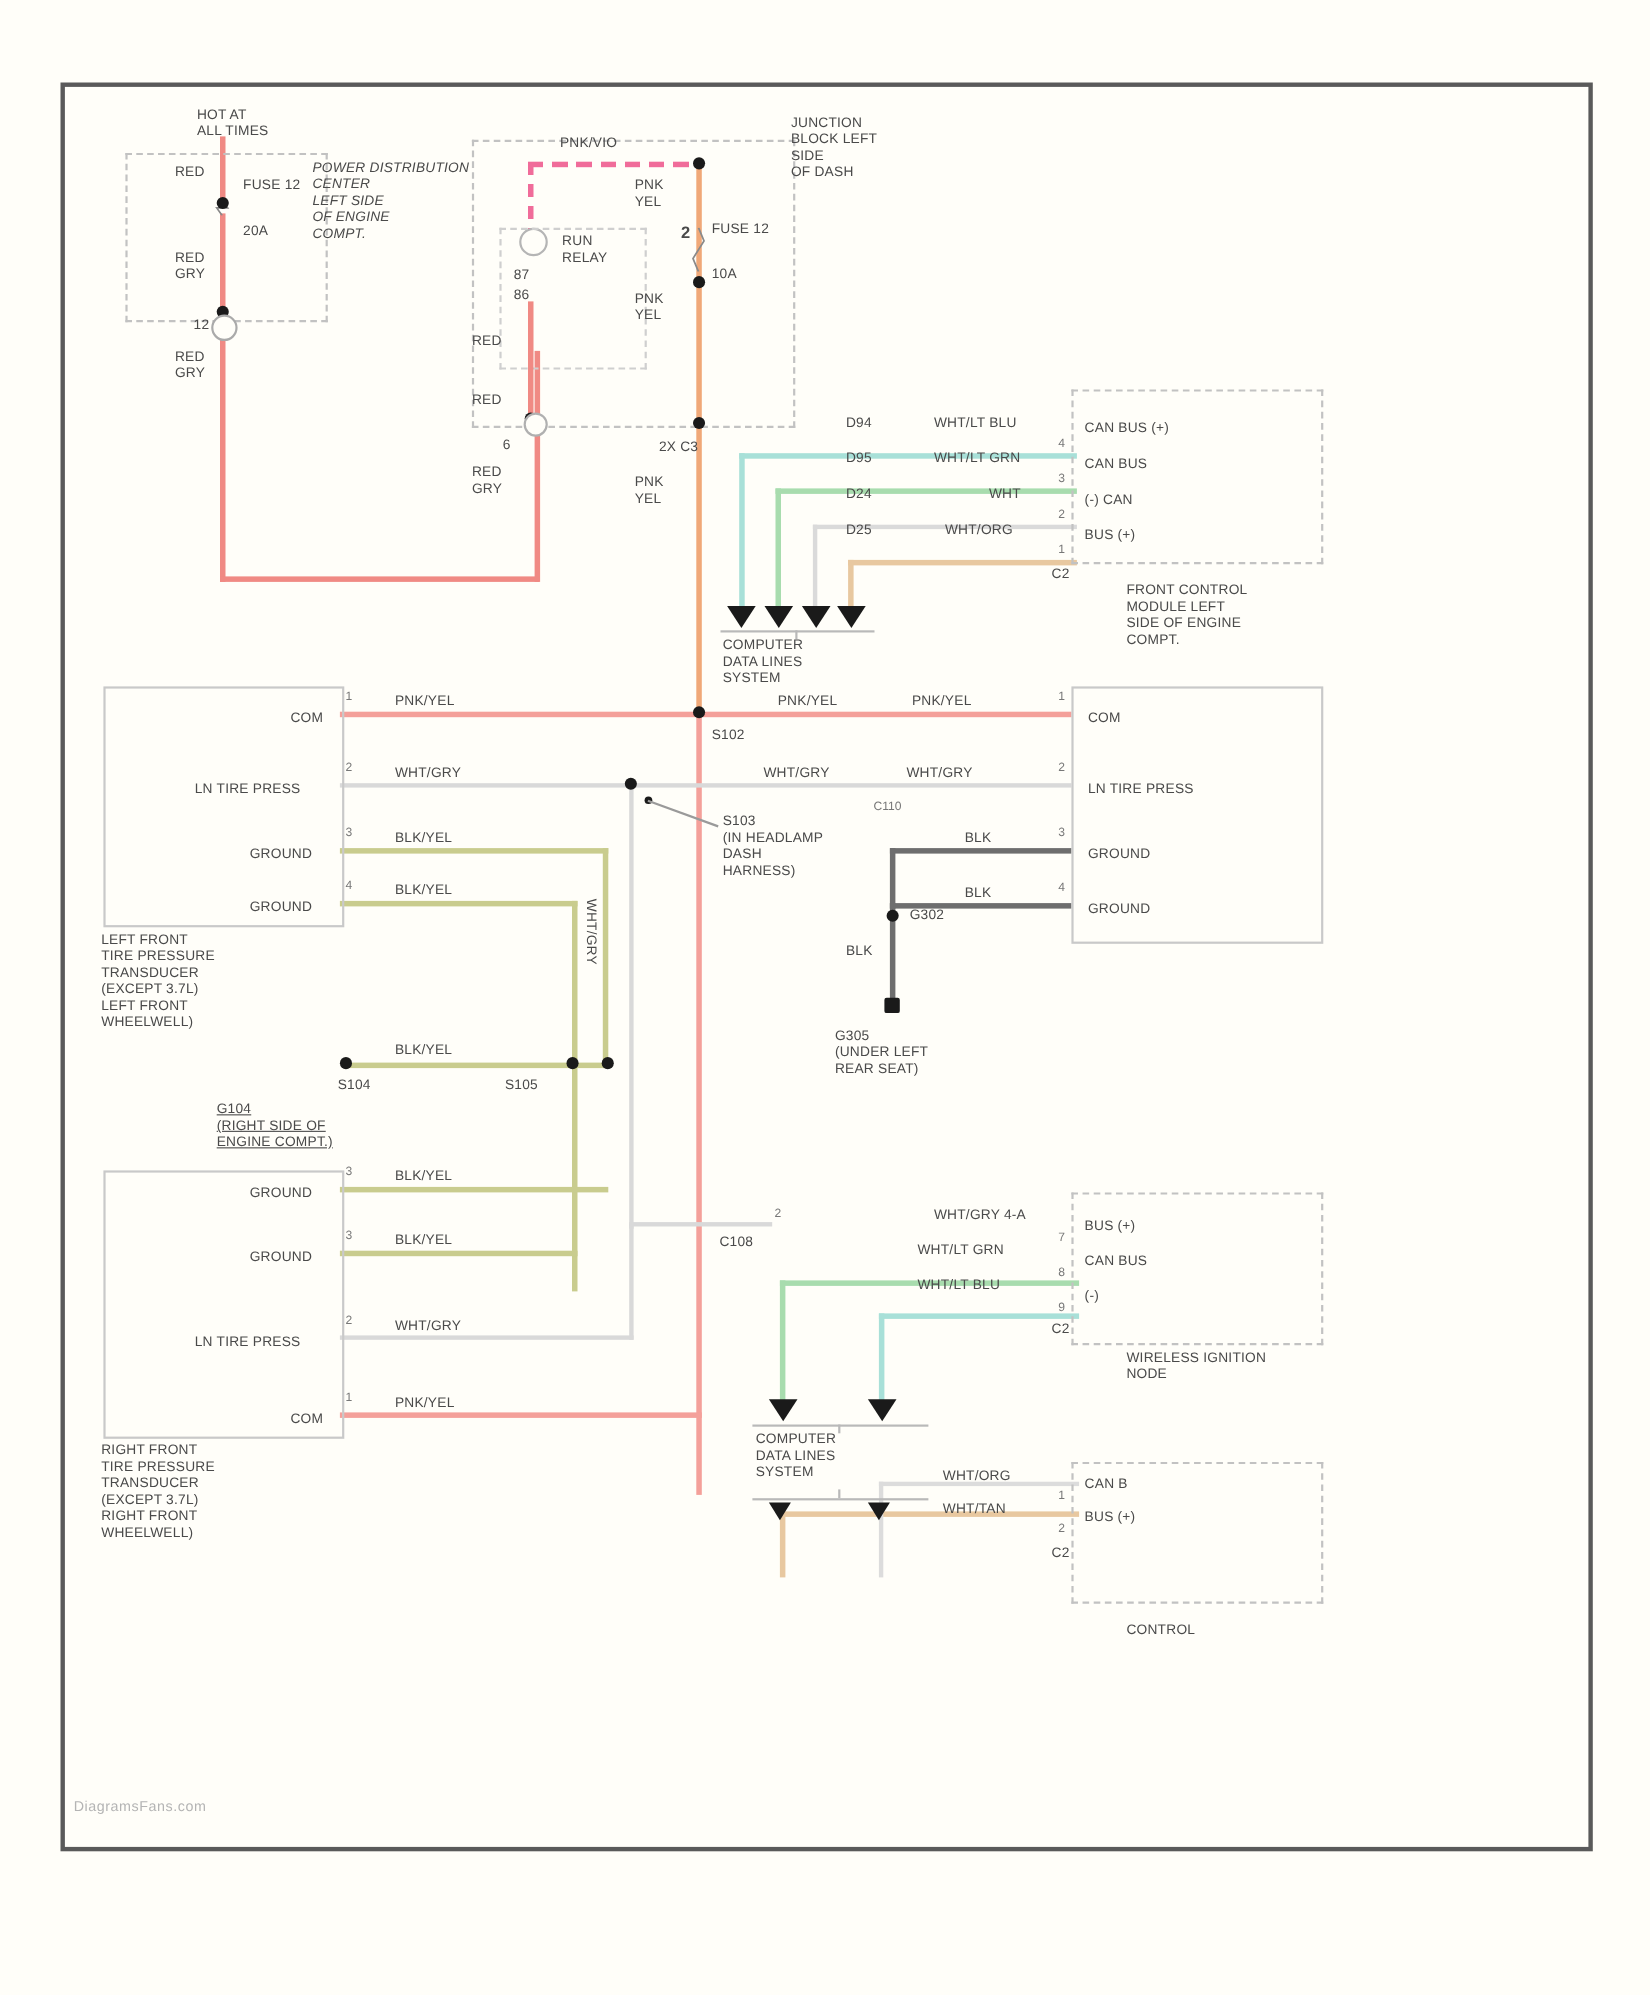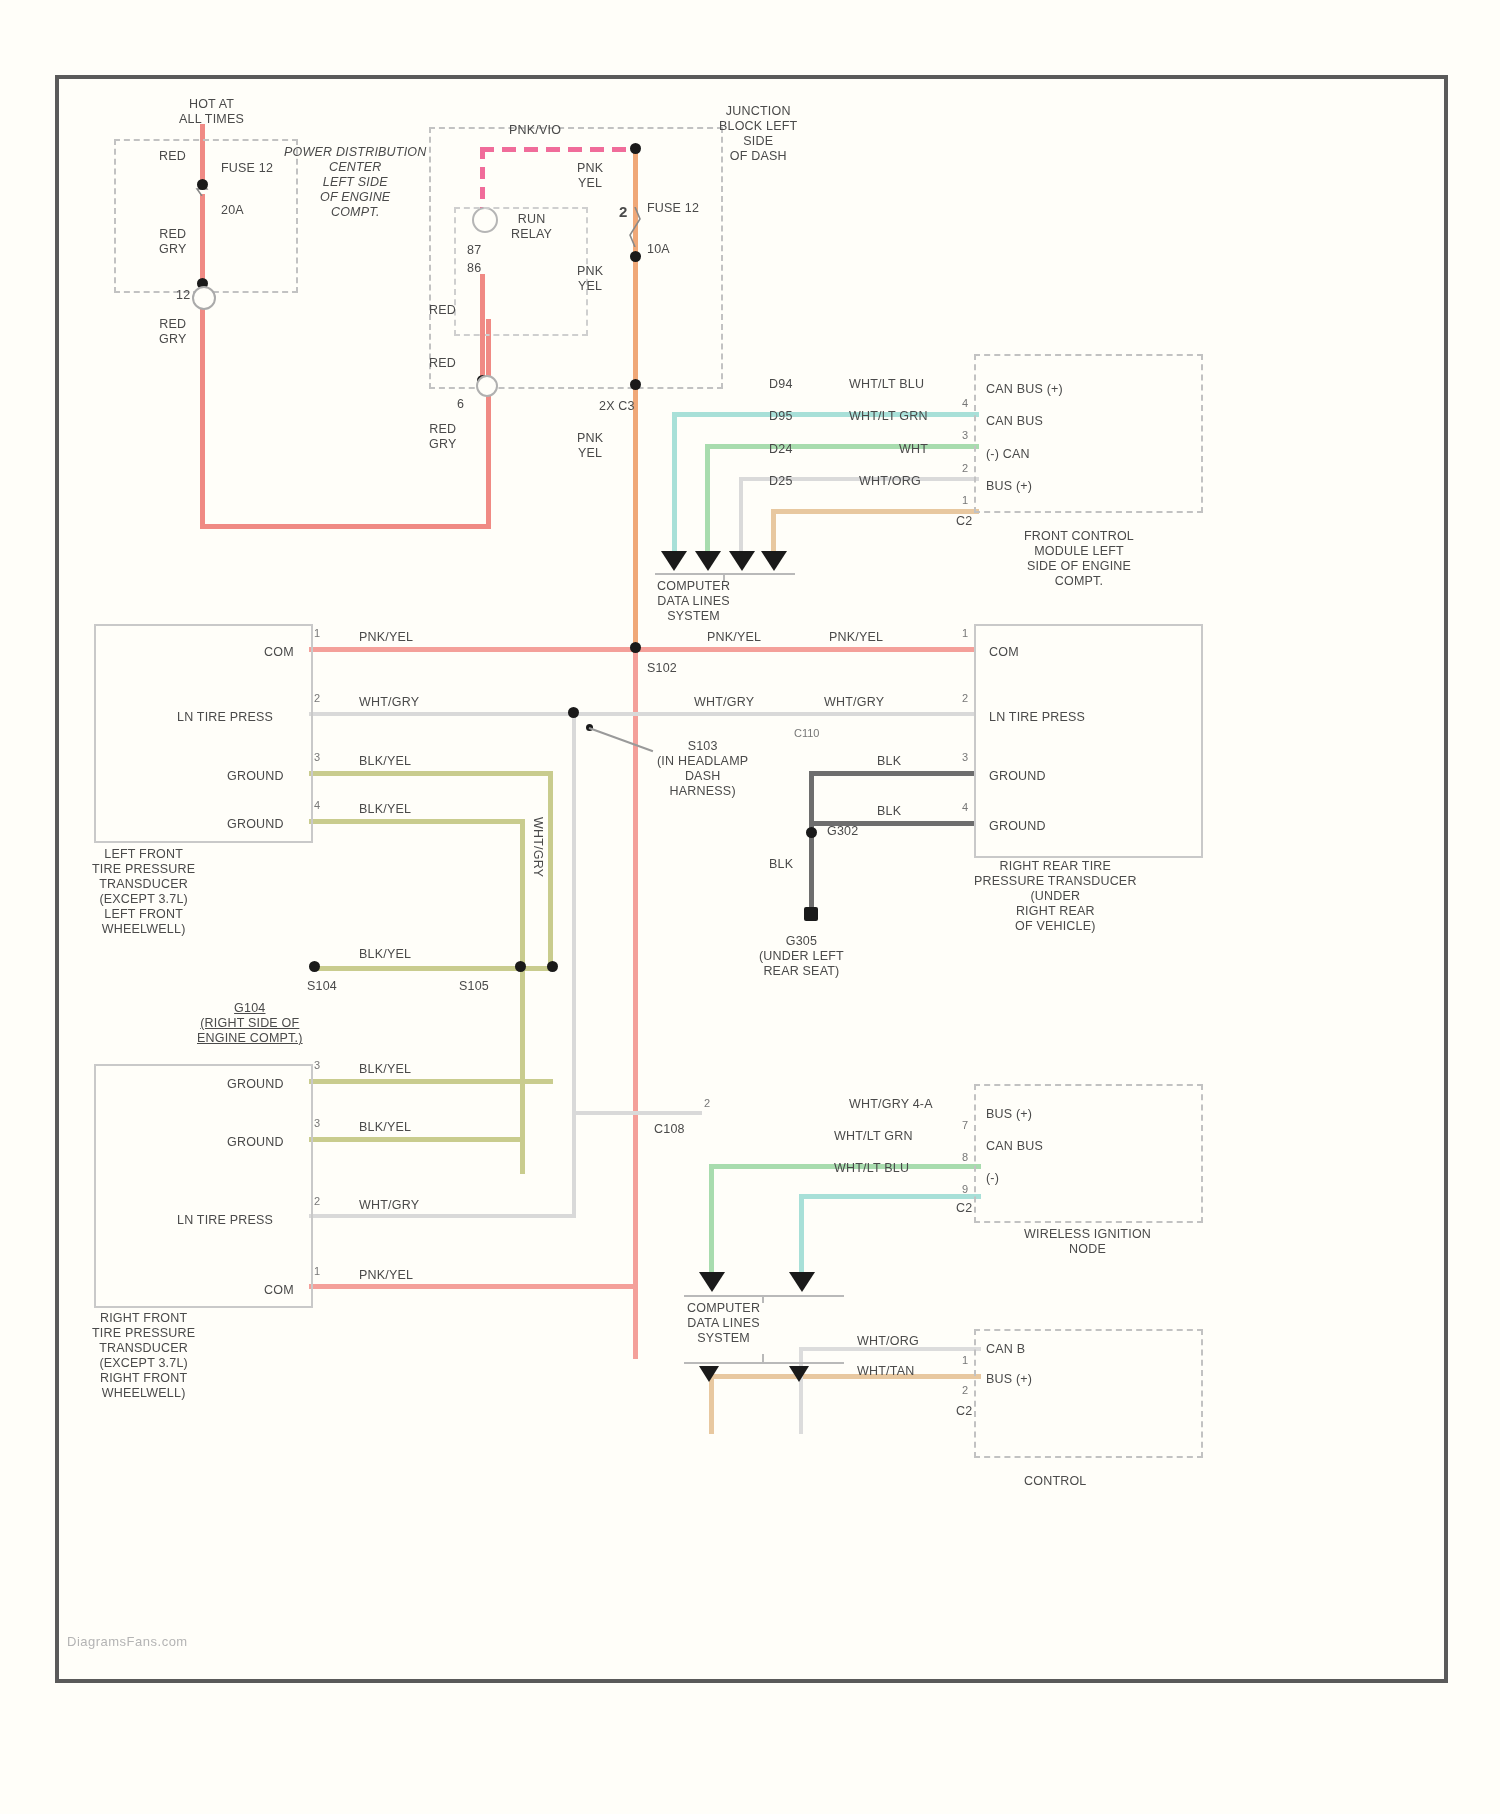--- a/index.html
+++ b/index.html
@@ -1,17 +1,17 @@
 <!DOCTYPE html>
 <html><head>
 <meta charset="utf-8">
 <style>
   html,body{margin:0;padding:0;background:#fffef9;}
   body{font-family:"Liberation Sans",sans-serif;}
-  #page{position:relative;width:1500px;height:1814px;background:#fffef9;overflow:hidden;text-align:center;}
+  #page{position:relative;width:1500px;height:1814px;background:#fffef9;overflow:hidden;}
   #frame{position:absolute;left:55px;top:75px;width:1385px;height:1600px;border:4px solid #5a5a5a;background:#fffef9;}
   .lbl{position:absolute;font-size:12.5px;line-height:15px;color:#4a4a4a;white-space:pre;letter-spacing:.2px;}
   .lbl.b{font-weight:bold;}
   .box{position:absolute;border:2px solid #c9c9c9;background:transparent;}
   .dbox{position:absolute;border:2px dashed #c2c2c2;background:transparent;}
   .w{position:absolute;}
   .dot{position:absolute;width:11px;height:11px;border-radius:50%;background:#1a1a1a;}
   .sdot{position:absolute;width:7px;height:7px;border-radius:50%;background:#1a1a1a;}
   .gnd{position:absolute;width:0;height:0;border-left:13px solid transparent;border-right:13px solid transparent;border-top:20px solid #1a1a1a;}
   .wm{position:absolute;font-size:13px;color:#b4b4b4;letter-spacing:.5px;}
@@ -249,25 +249,20 @@
     <div class="pin" style="left:735px;top:648px;">C110</div>
 
     <div class="pin" style="left:903px;top:672px;">3</div>
     <div class="lbl" style="left:930px;top:690px;">GROUND</div>
     <div class="lbl" style="left:818px;top:675px;">BLK</div>
 
     <div class="pin" style="left:903px;top:722px;">4</div>
     <div class="lbl" style="left:930px;top:740px;">GROUND</div>
     <div class="lbl" style="left:818px;top:725px;">BLK</div>
 
-    <div class="lbl" style="left:915px;top:780px;">RIGHT REAR TIRE
-PRESSURE TRANSDUCER
-(UNDER
-RIGHT REAR
-OF VEHICLE)</div>
 
     <div class="lbl" style="left:588px;top:582px;">S102</div>
     <div class="lbl" style="left:598px;top:660px;">S103
 (IN HEADLAMP
 DASH
 HARNESS)</div>
     <div class="lbl" style="left:710px;top:778px;">BLK</div>
     <div class="lbl" style="left:768px;top:745px;">G302</div>
     <div class="lbl" style="left:700px;top:855px;">G305
 (UNDER LEFT

